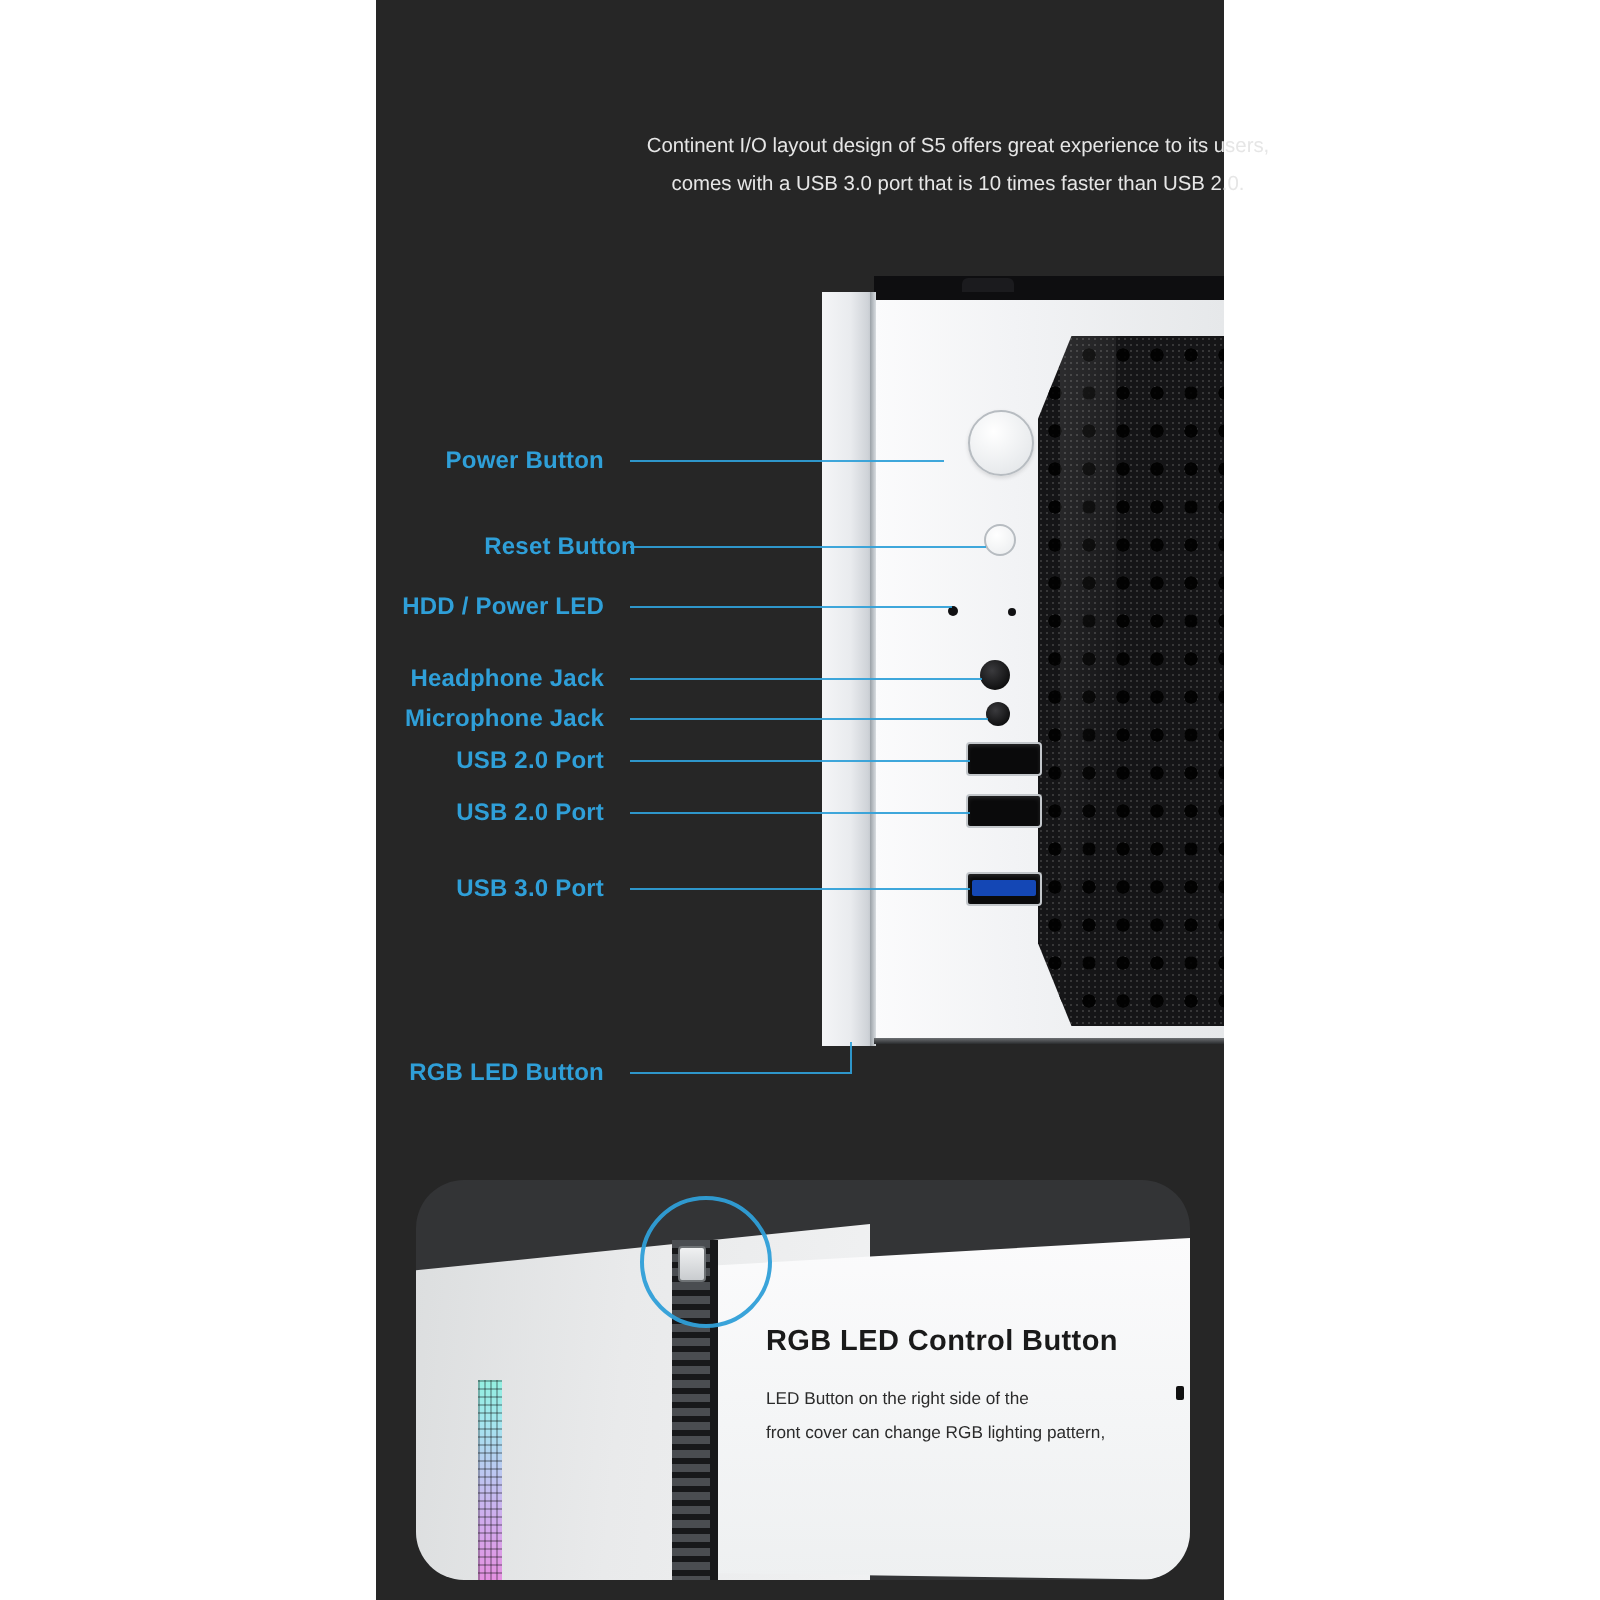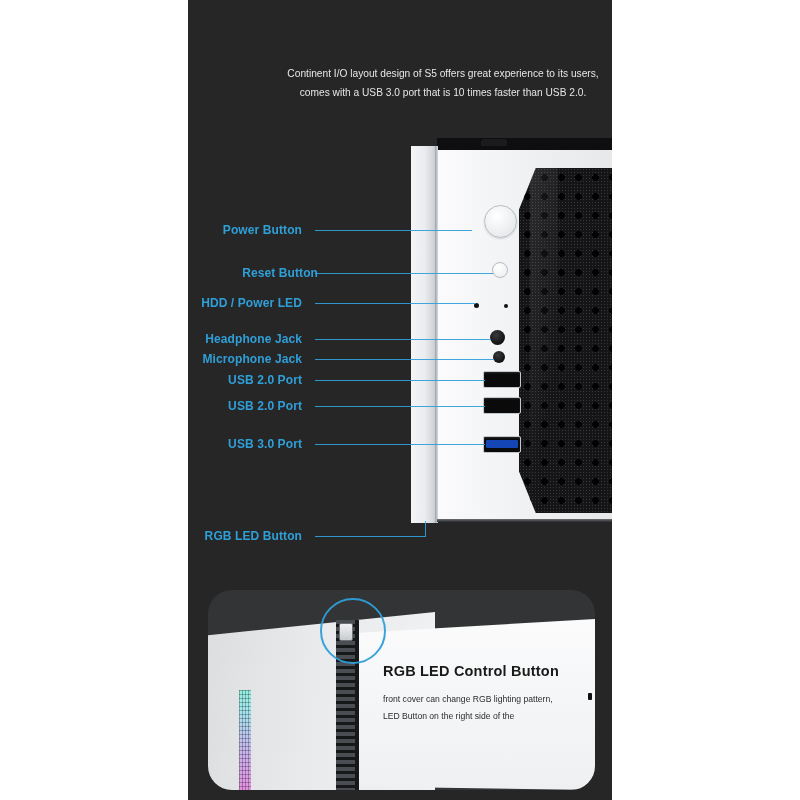--- a/index.html
+++ b/index.html
@@ -6,21 +6,21 @@
   body{width:800px;height:800px;font-family:"Liberation Sans",sans-serif;overflow:hidden;}
   #stage{position:relative;width:800px;height:800px;background:#ffffff;}
 
   
   .dark-bg{position:absolute;left:188px;top:0;width:424px;height:800px;background:#262626;}
 
   
   .title{position:absolute;left:188px;top:34px;width:424px;text-align:center;
          color:#ffffff;font-size:15.5px;font-weight:bold;letter-spacing:.2px;}
   .subtitle{position:absolute;left:188px;top:64px;width:510px;text-align:center;
-            color:#e6e6e6;font-size:10.2px;line-height:19px;font-weight:400;}
+            color:#e6e6e6;font-size:10.2px;line-height:19px;font-weight:400;padding-left:36px;}
   .subtitle div{white-space:nowrap;}
 
   
   .case{position:absolute;left:411px;top:138px;width:201px;height:385px;overflow:hidden;}
   .case-sidepanel{position:absolute;left:0;top:8px;width:26px;height:377px;
       background:linear-gradient(90deg,#f4f5f7 0%,#e9ebee 55%,#cfd3d8 88%,#b9bec4 100%);}
   .case-topbar{position:absolute;left:26px;top:0;width:175px;height:12px;background:#0e0e10;}
   .case-topnub{position:absolute;left:70px;top:1px;width:26px;height:7px;background:#1b1b1e;border-radius:3px 3px 0 0;}
   .case-front{position:absolute;left:26px;top:12px;width:175px;height:371px;
       background:linear-gradient(90deg,#fbfbfc 0%,#f2f3f5 40%,#e6e8ea 100%);}
@@ -188,19 +188,19 @@
     <div class="bp-rgbstrip">
         <div class="grid"></div>
       </div>
     <div class="bp-vents"></div>
     <div class="bp-vent-edge"></div>
     <div class="bp-btn"></div>
     <div class="bp-card"></div>
     <div class="bp-dot"></div>
     <div class="bp-h">RGB LED Control Button</div>
     <div class="bp-p">
+      <div>LED Button on the right side of the</div>
       <div>front cover can change RGB lighting pattern,</div>
-      <div>LED Button on the right side of the</div>
     </div>
     <div class="bp-circle"></div>
   </div>
 
 </div>
 
 </body></html>

